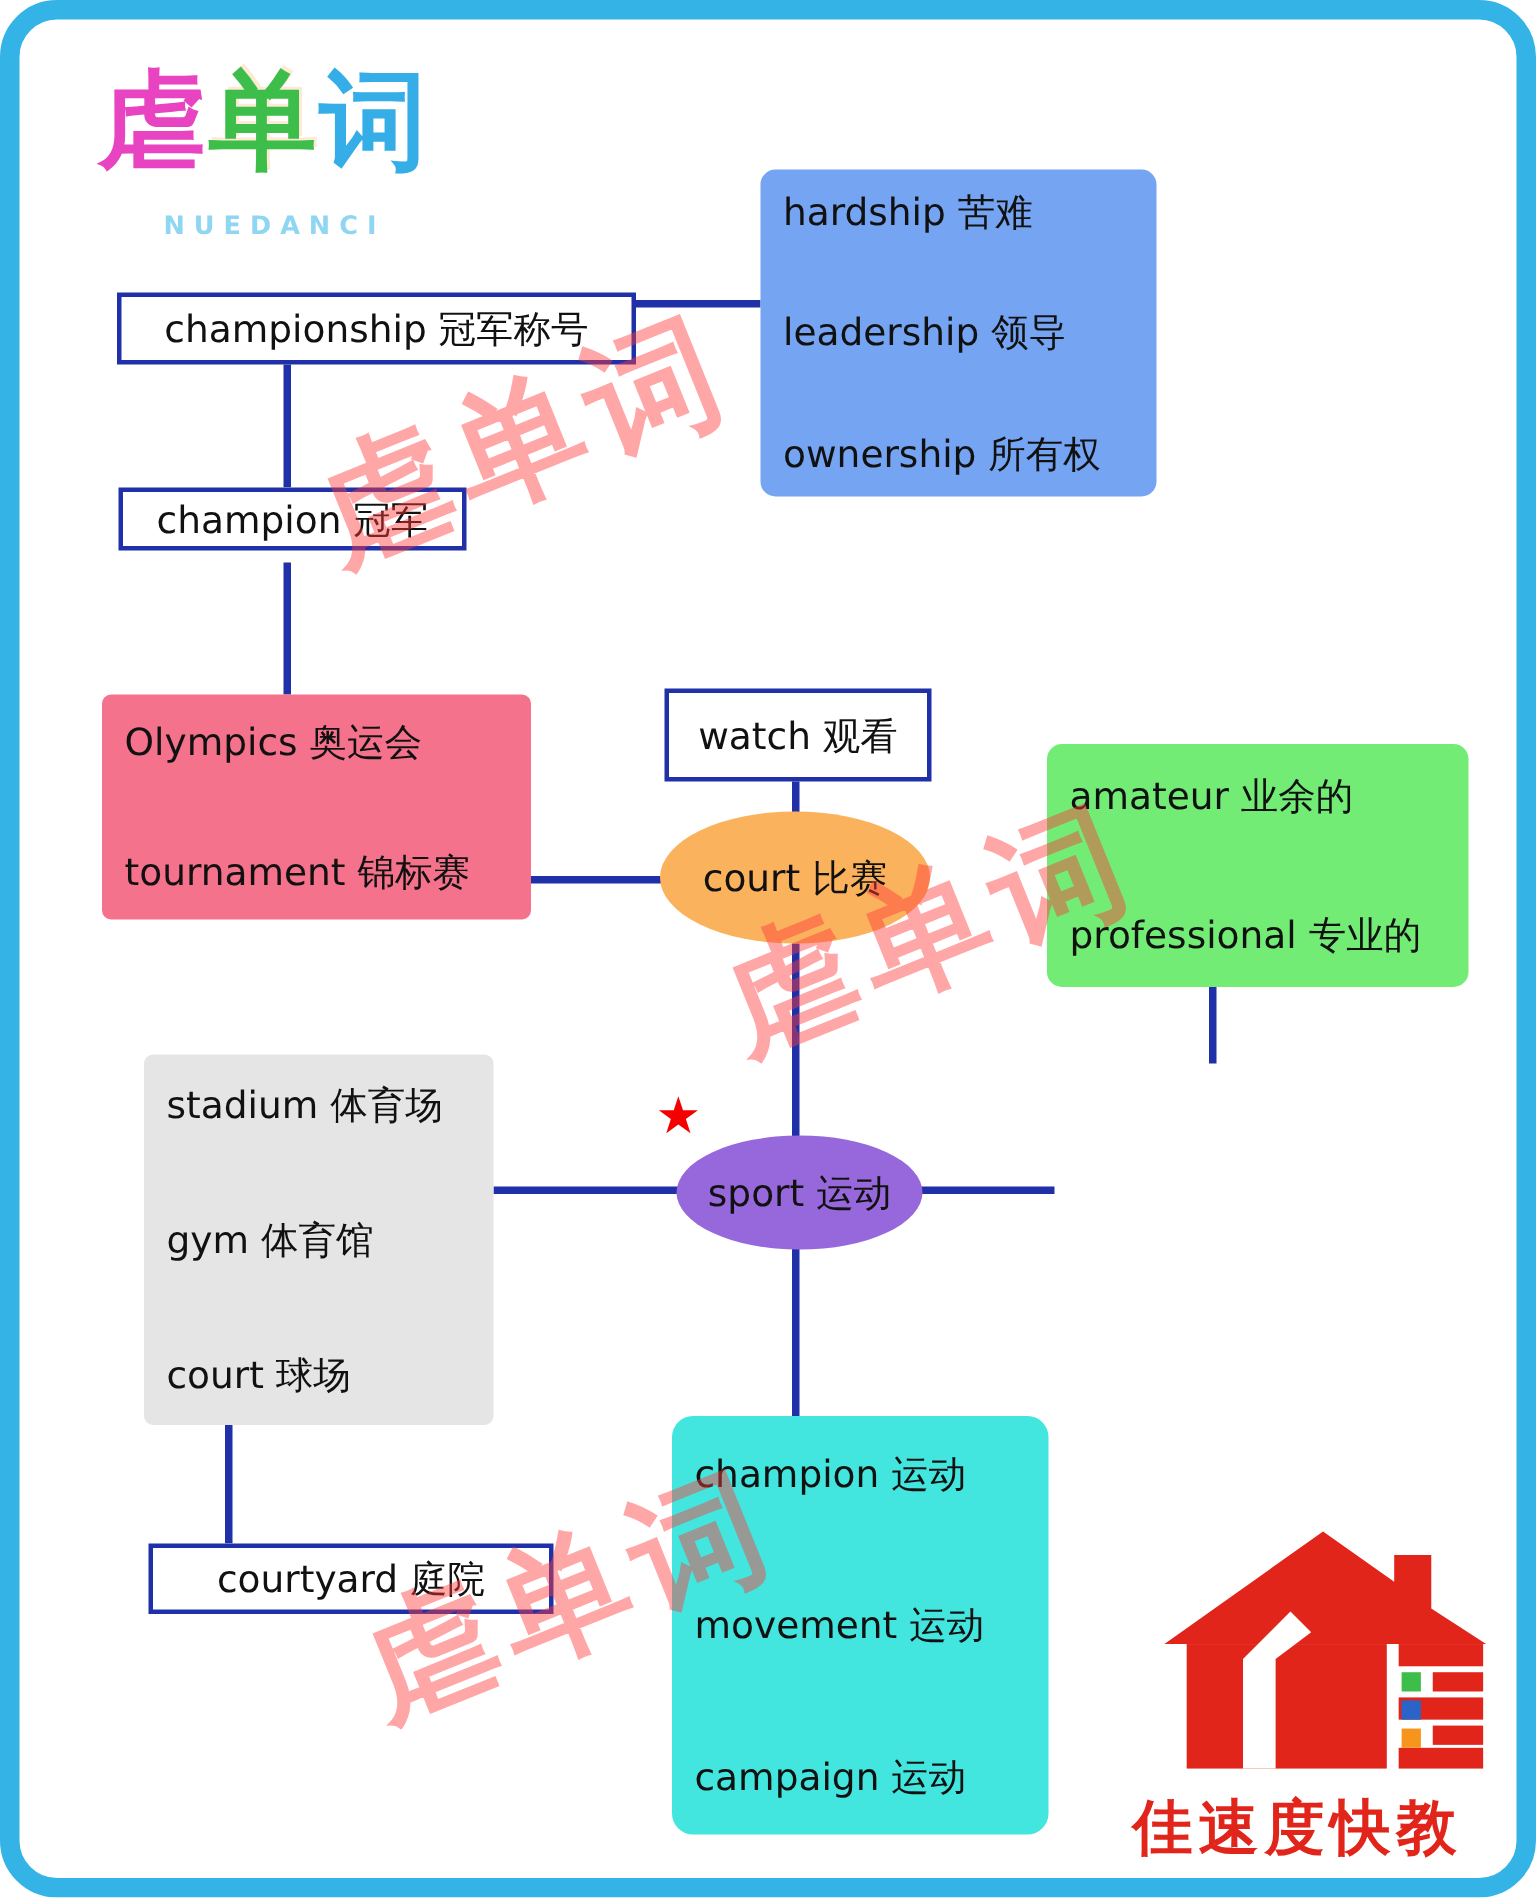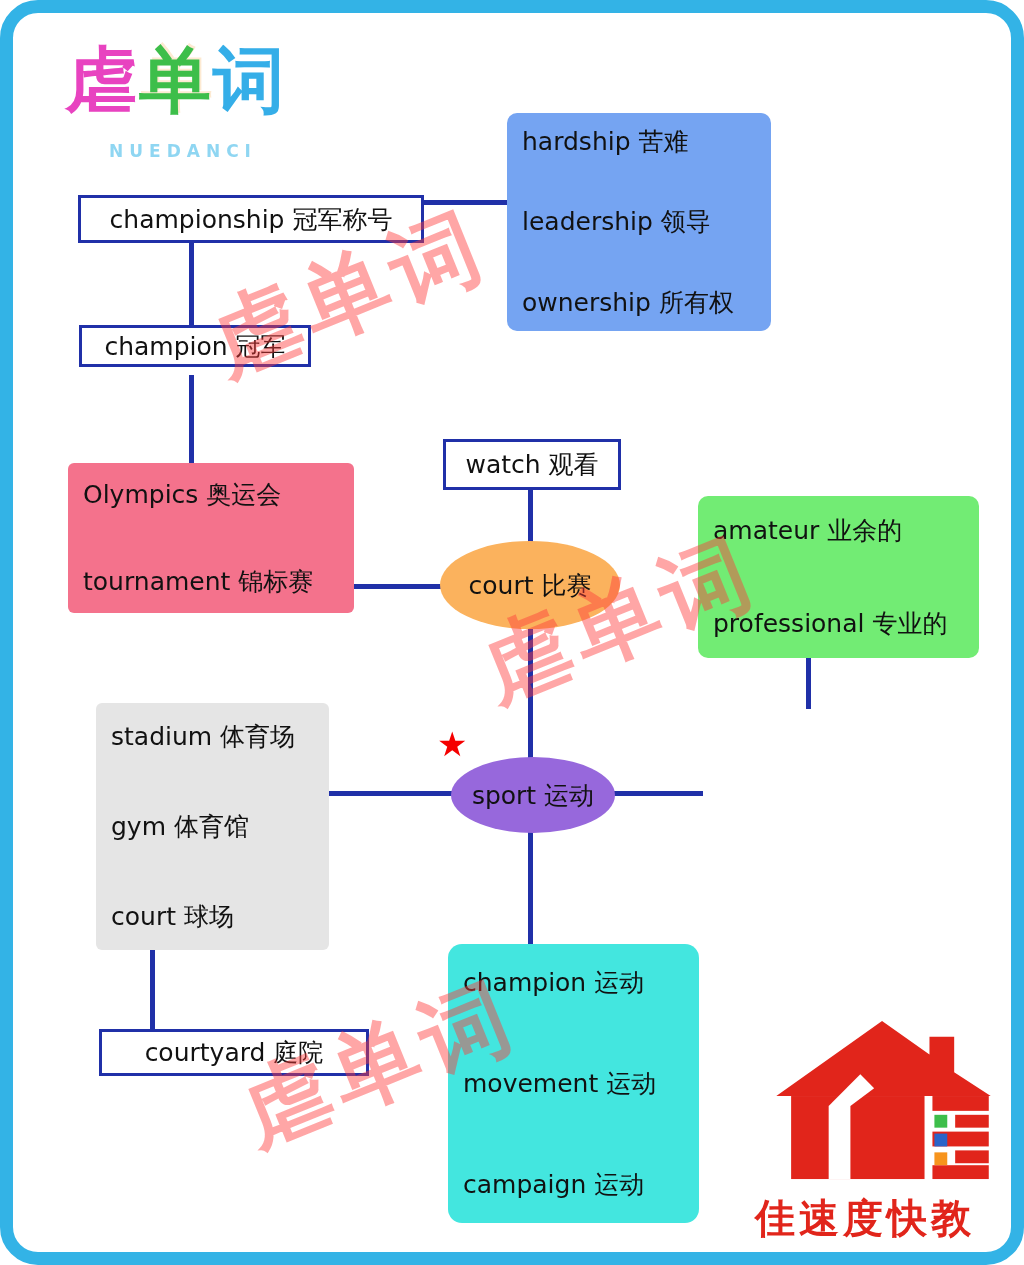--- a/index.html
+++ b/index.html
@@ -123,21 +123,21 @@
     <div>ownership 所有权</div>
   </div>
 
   <div class="node wbox" style="left:66px; top:312px; width:232px; height:42px;">champion 冠军</div>
 
   <div class="node group pink-box" style="left:55px; top:450px; width:286px; height:150px; border-radius:6px;">
     <div>Olympics 奥运会</div>
     <div>tournament 锦标赛</div>
   </div>
 
-  <div class="node wbox" style="left:430px; top:426px; width:178px; height:51px;">watch 观看</div>
+  <div class="node wbox" style="left:430px; top:446px; width:178px; height:62px;">watch 观看</div>
 
   <div class="node ellipse orange-ellipse" style="left:427px; top:528px; width:180px; height:88px;">court 比赛</div>
 
   <div class="node group green-box" style="left:685px; top:483px; width:281px; height:162px;">
     <div>amateur 业余的</div>
     <div>professional 专业的</div>
   </div>
 
   <div class="node ellipse purple-ellipse" style="left:438px; top:744px; width:164px; height:76px;">sport 运动</div>
 

